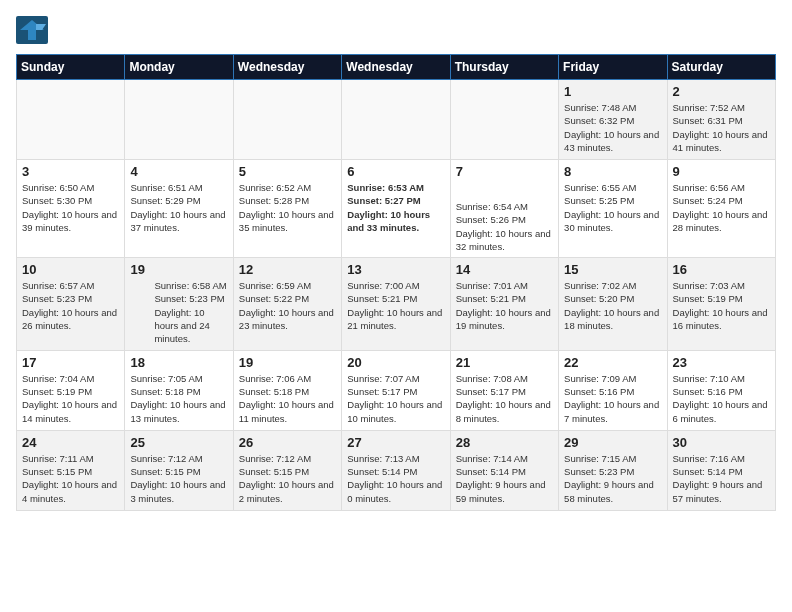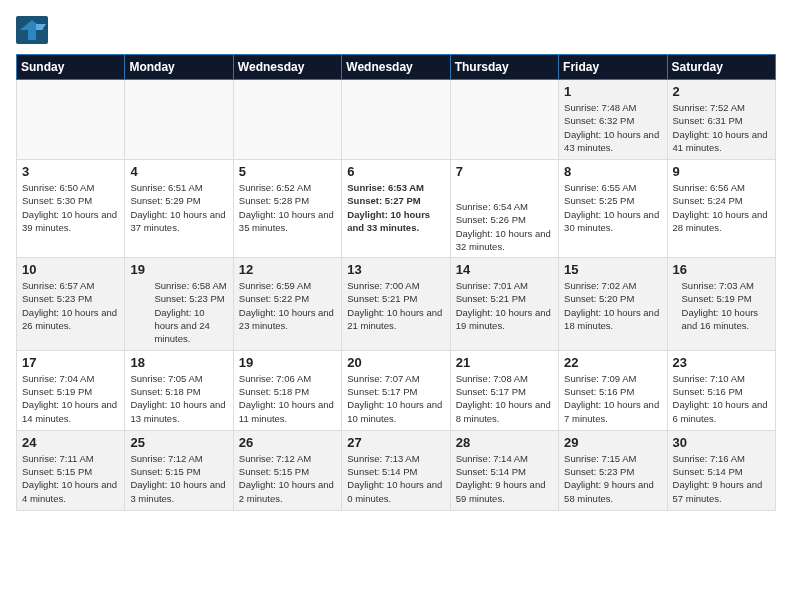--- a/index.html
+++ b/index.html
@@ -220,21 +220,21 @@
 Daylight: 10 hours and 19 minutes.</div>
         </td>
         <td>
           <span class="day-num">15</span>
           <div class="day-info" style="white-space: pre-line;">Sunrise: 7:02 AM
 Sunset: 5:20 PM
 Daylight: 10 hours and 18 minutes.</div>
         </td>
         <td>
           <span class="day-num">16</span>
-          <div class="day-info" style="white-space: pre-line; margin-left: 9px;">Sunrise: 7:03 AM
+          <div class="day-info" style="white-space: pre-line;">Sunrise: 7:03 AM
 Sunset: 5:19 PM
 Daylight: 10 hours and 16 minutes.</div>
         </td>
       </tr>
       <tr>
         <td>
           <span class="day-num">17</span>
           <div class="day-info" style="white-space: pre-line;">Sunrise: 7:04 AM
 Sunset: 5:19 PM
 Daylight: 10 hours and 14 minutes.</div>

